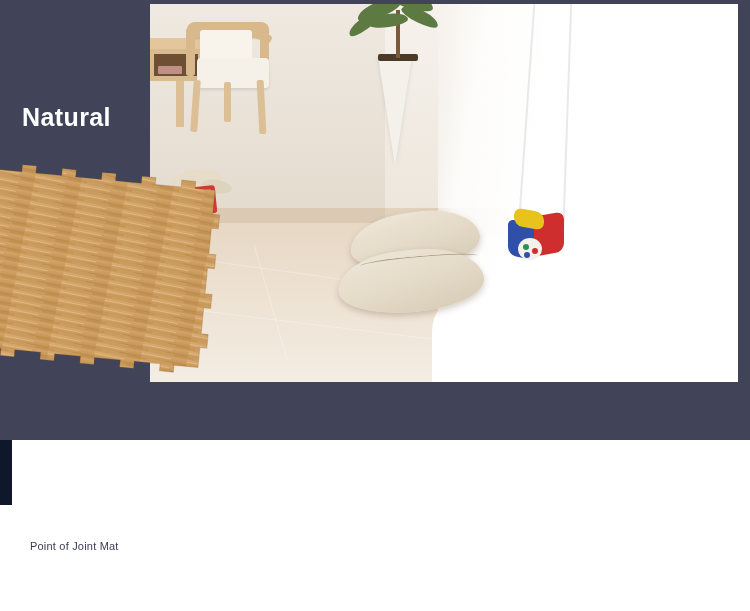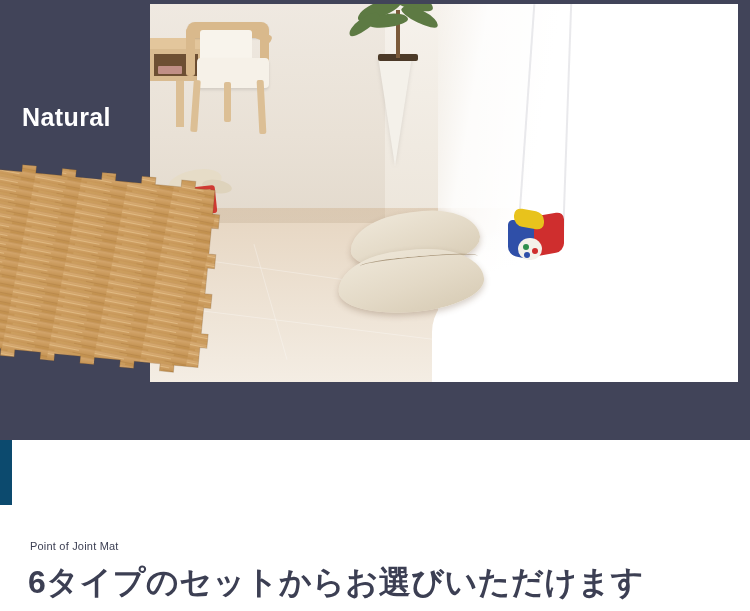--- a/index.html
+++ b/index.html
@@ -3,21 +3,21 @@
 <meta charset="utf-8">
 <title>Joint Mat Natural</title>
 <style>
   * { box-sizing: border-box; margin: 0; padding: 0; }
   html, body {
     width: 750px; height: 611px;
     background: #ffffff;
     font-family: "Liberation Sans", "DejaVu Sans", sans-serif;
     overflow: hidden;
   }
-  .page { position: relative; width: 750px; height: 505px; background: #0c4a6e; }
+  .page { position: relative; width: 750px; height: 505px; background: #0f172a; }
 
   
   .hero {
     position: absolute; left: 0; top: 0;
     width: 750px; height: 440px;
     background: #414459;
     overflow: hidden;
   }
 
   
@@ -394,16 +394,15 @@
             L 6 96 L -1 96 L -1 82 L 6 82
             L 6 56 L -1 56 L -1 42 L 6 42
             Z" fill="none" stroke="rgba(120,80,36,0.25)" stroke-width="1"></path>
         </g>
       </svg>
     </div>
   </section>
 
   <section class="content">
     <div class="eyebrow">Point of Joint Mat</div>
-    <h1 class="headline">6タイプのセットからお選びいただけます</h1>
   </section>
 
 </div>
 
 </body></html>

